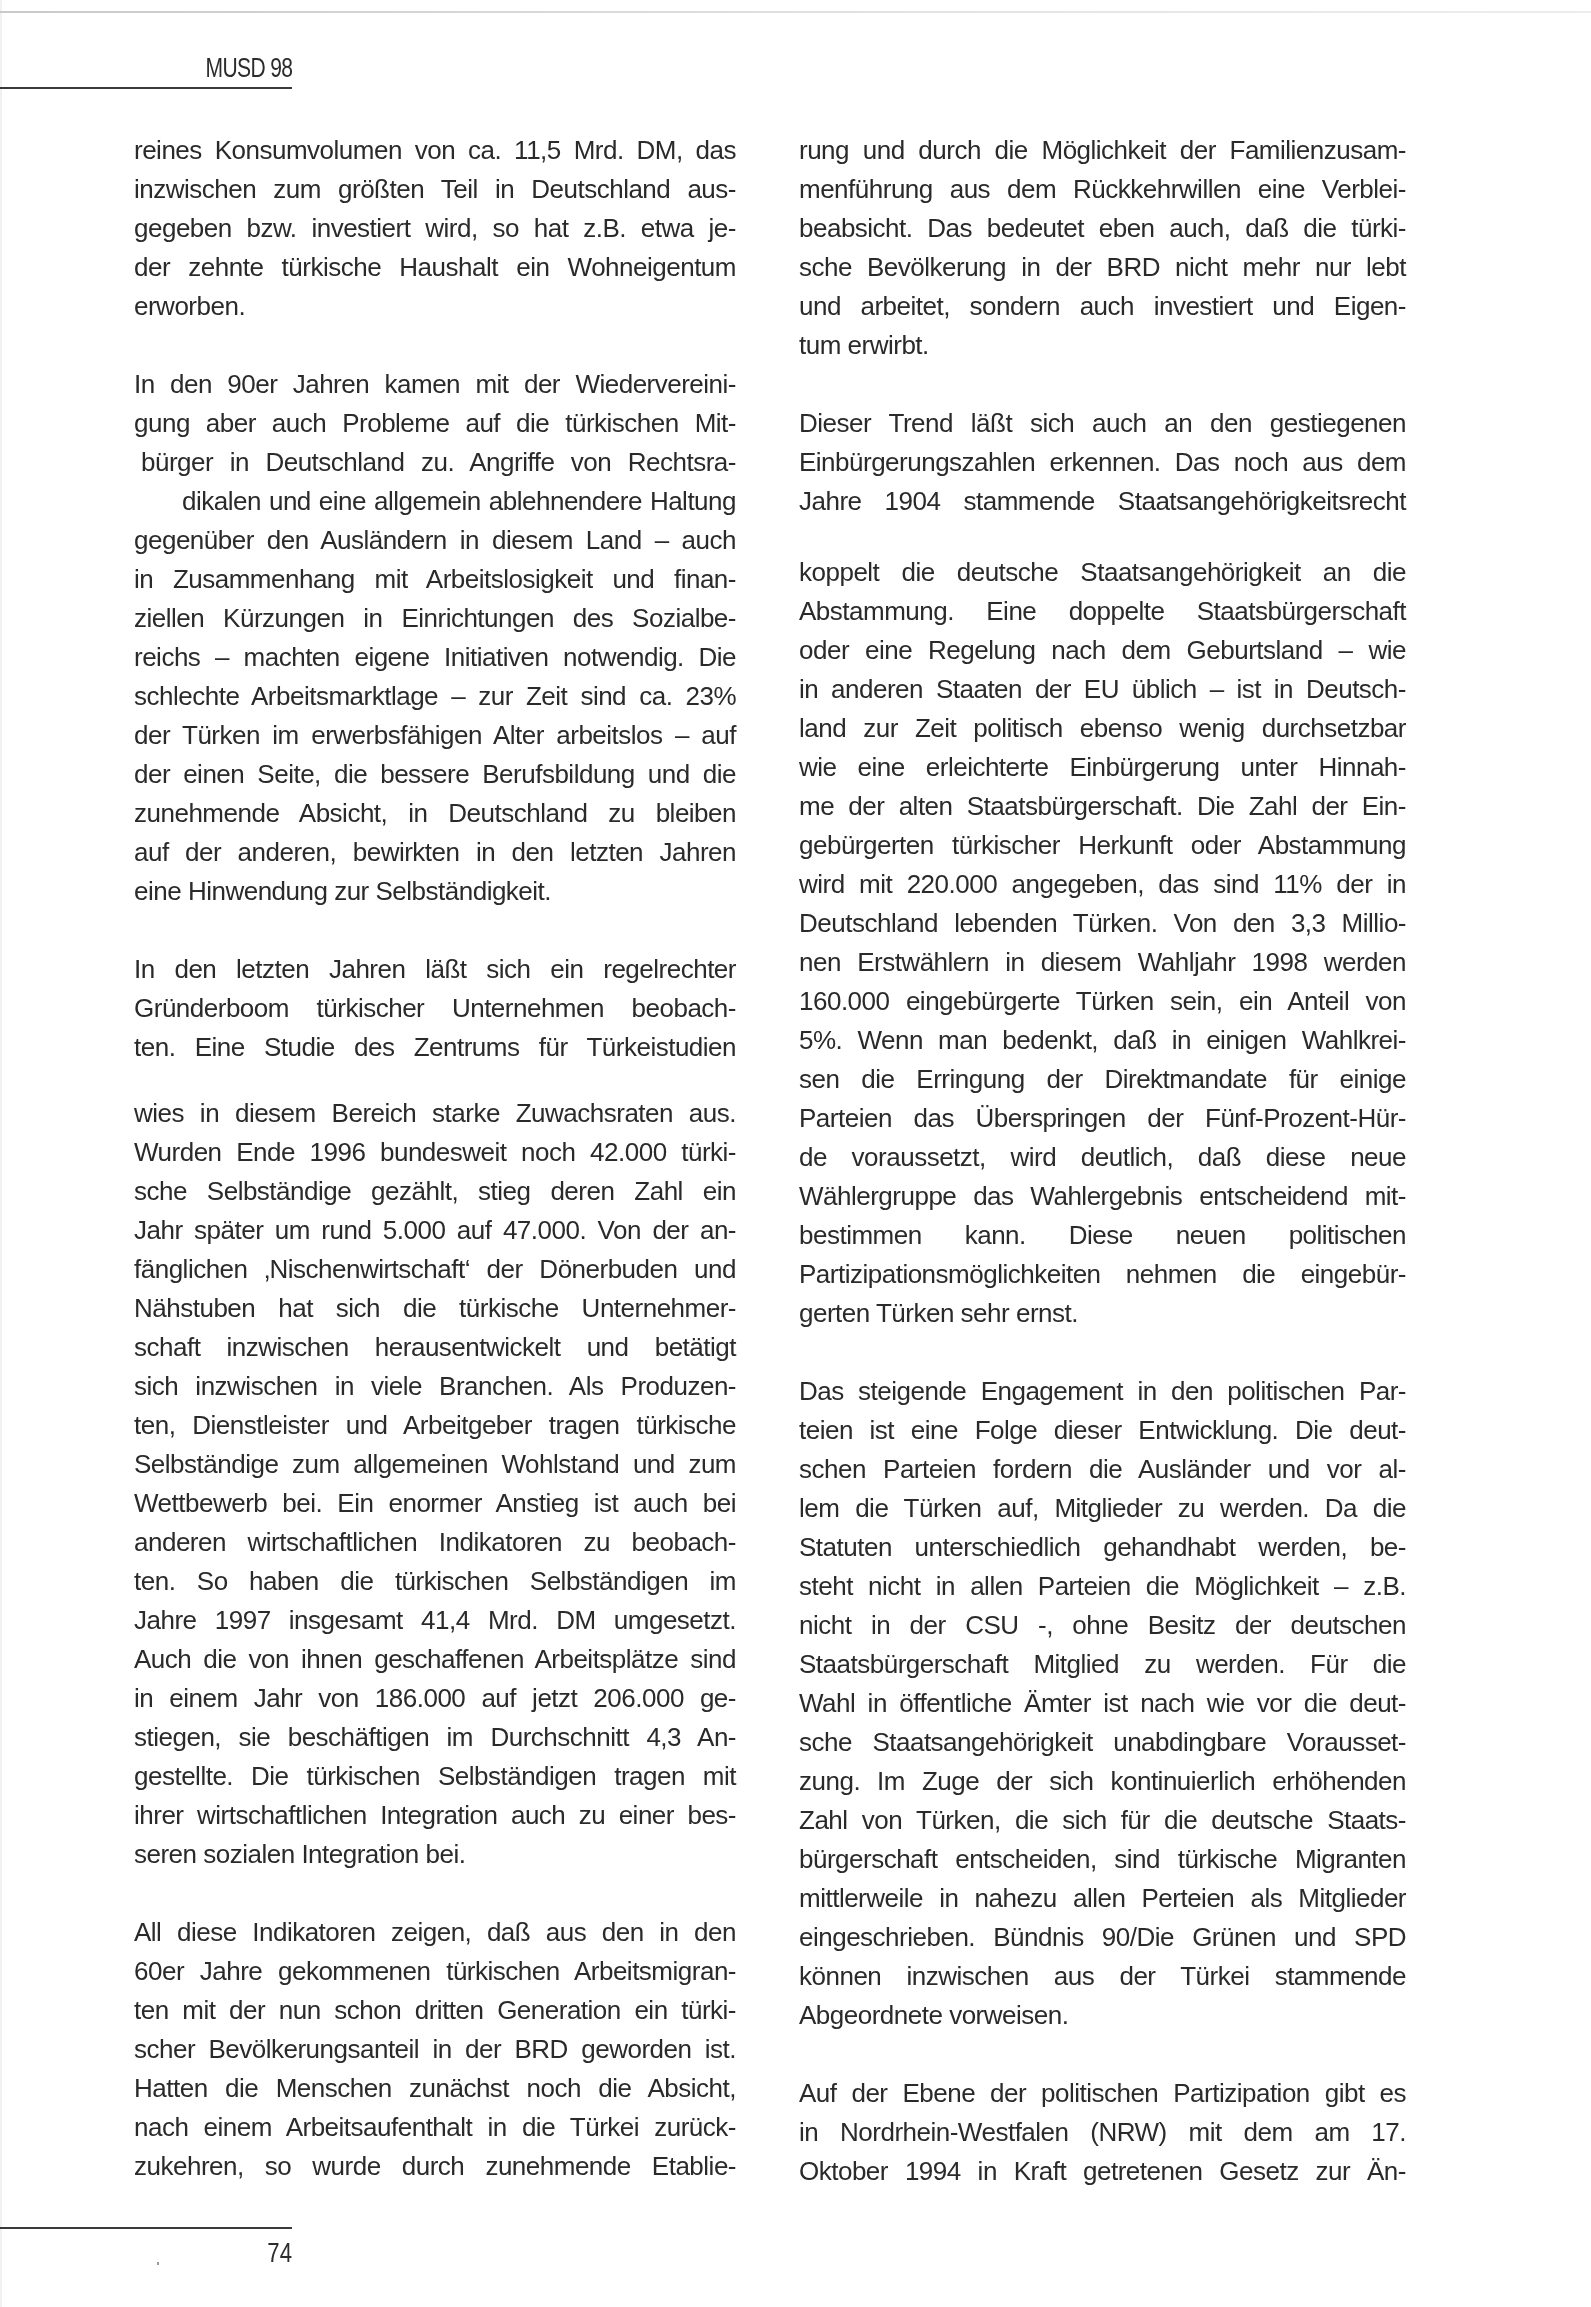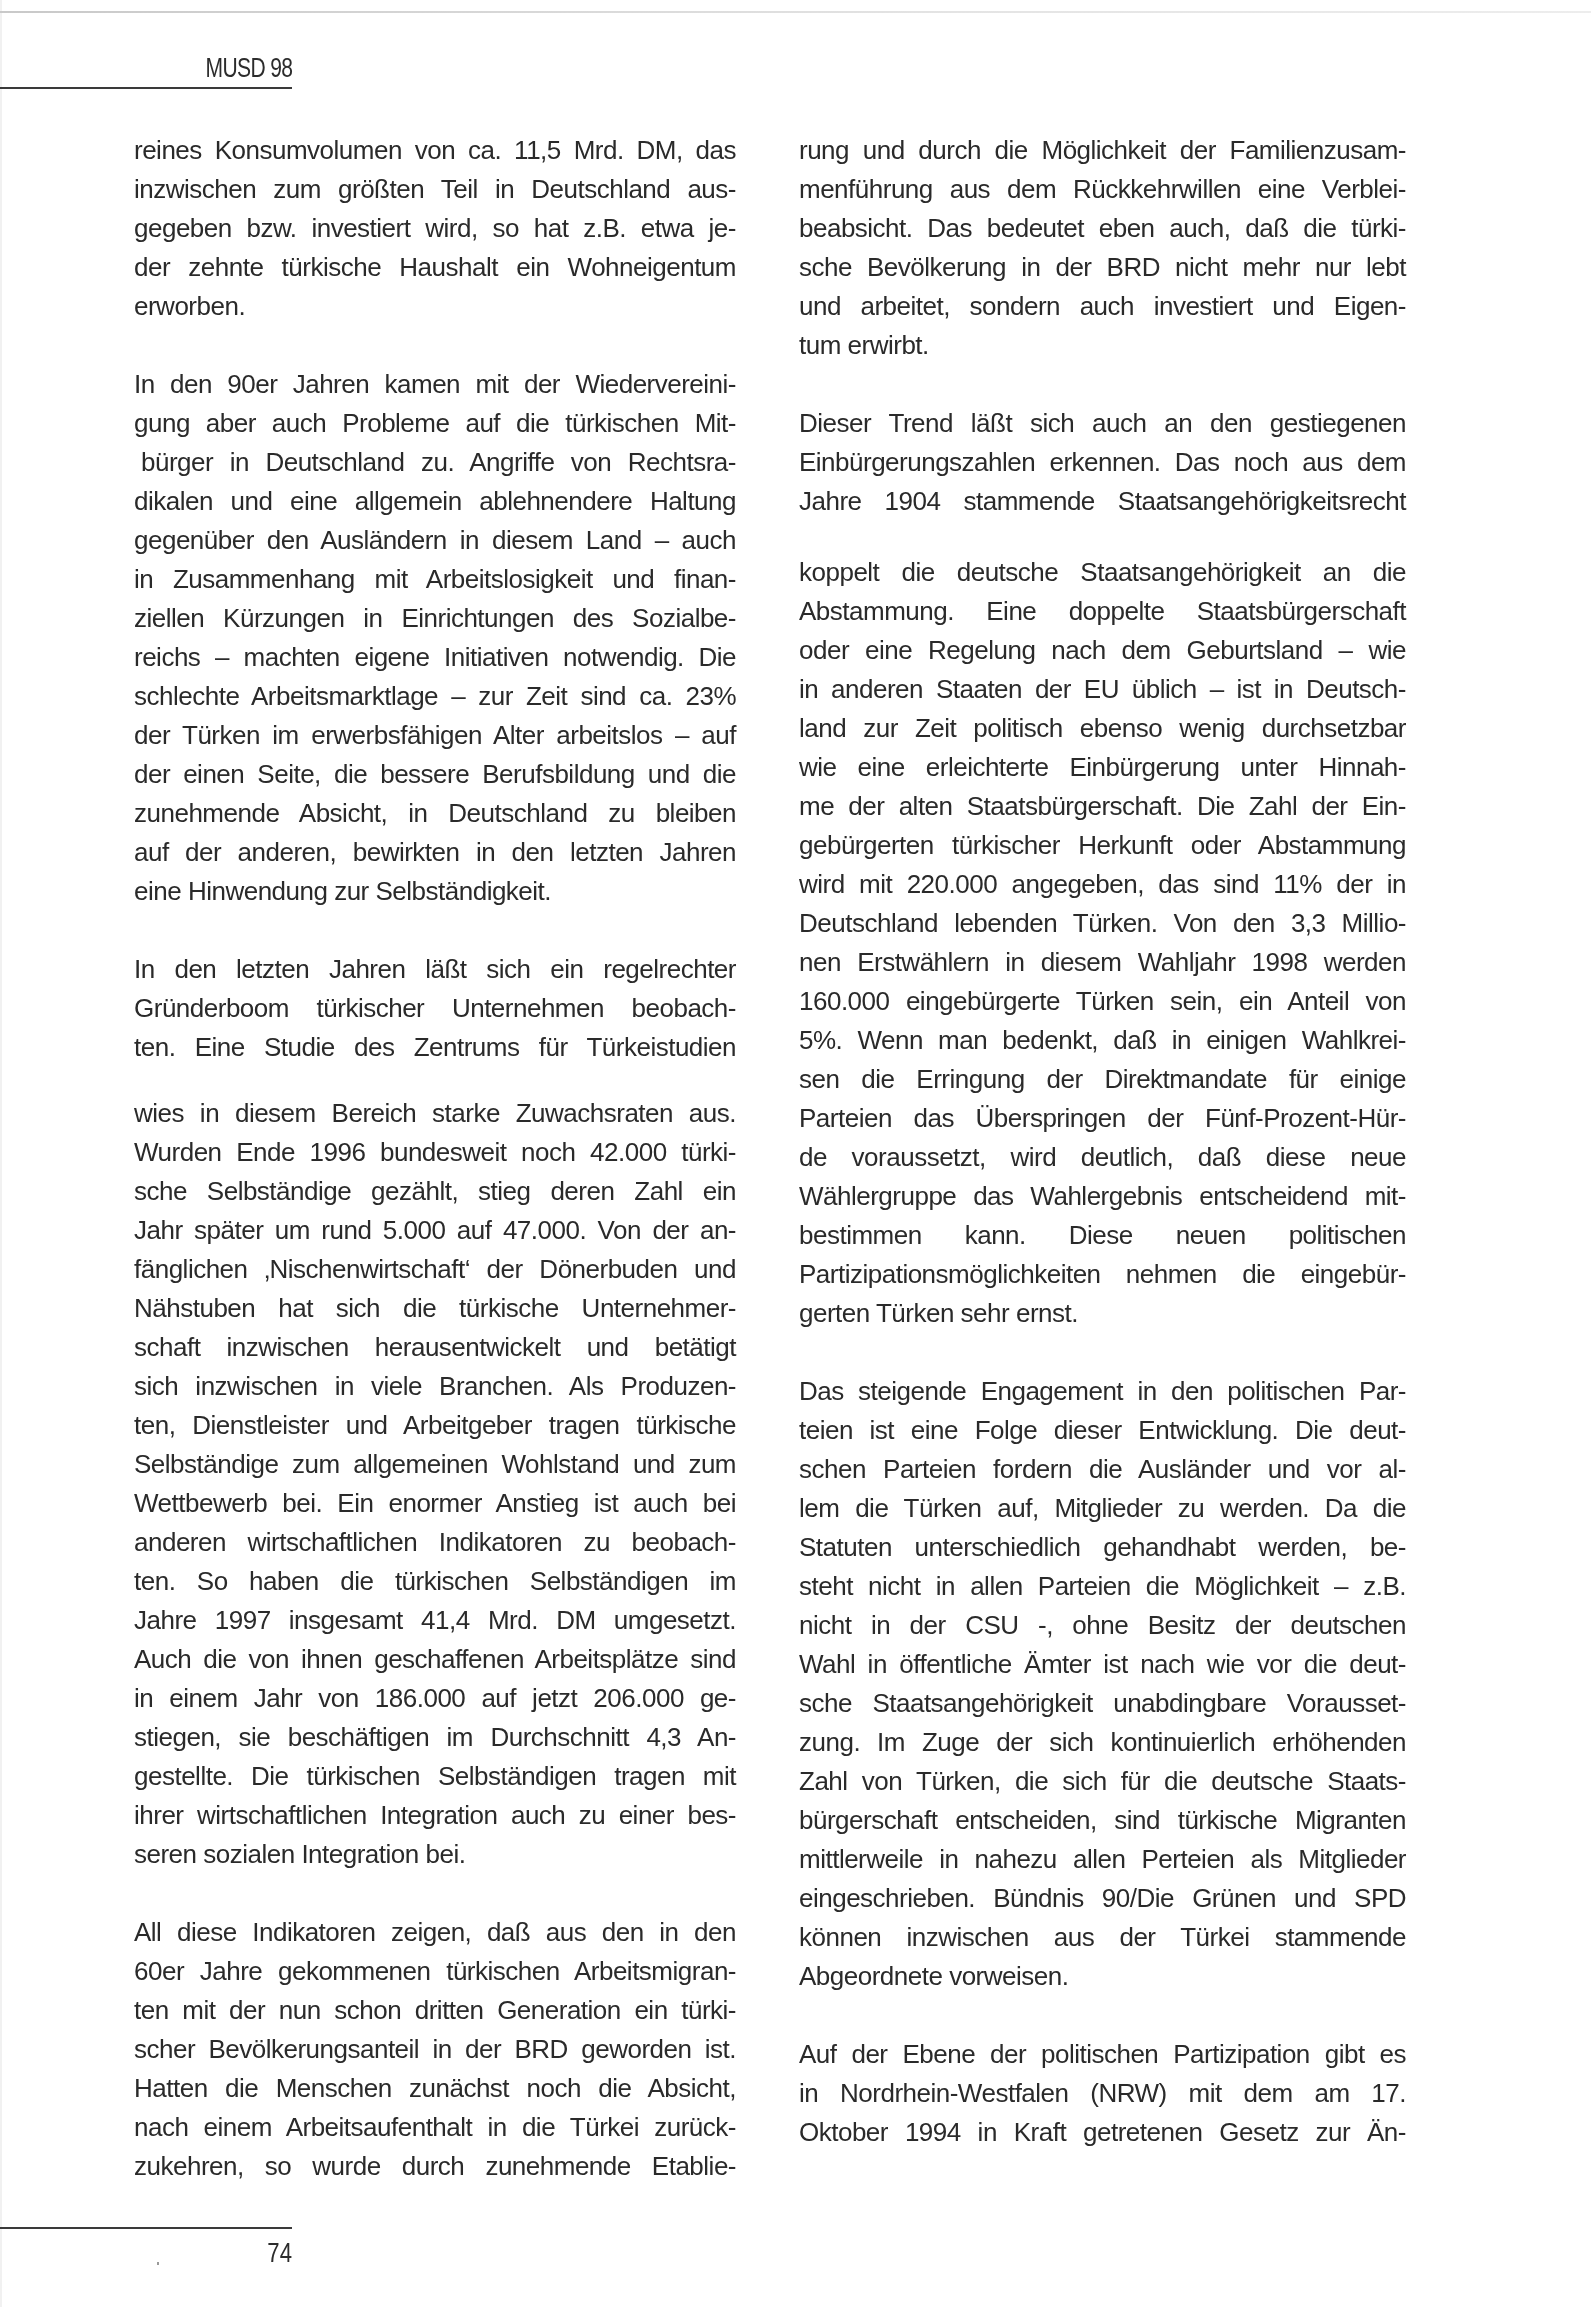--- a/index.html
+++ b/index.html
@@ -115,21 +115,21 @@
       <span class="ln" style="display: block; text-align-last: justify;">reines Konsumvolumen von ca. 11,5 Mrd. DM, das</span>
       <span class="ln" style="display: block; text-align-last: justify;">inzwischen zum größten Teil in Deutschland aus-</span>
       <span class="ln" style="display: block; text-align-last: justify;">gegeben bzw. investiert wird, so hat z.B. etwa je-</span>
       <span class="ln" style="display: block; text-align-last: justify;">der zehnte türkische Haushalt ein Wohneigentum</span>
       <span class="ln last" style="display: block; text-align-last: left;">erworben.</span>
     </p>
   <p>
       <span class="ln" style="display: block; text-align-last: justify;">In den 90er Jahren kamen mit der Wiedervereini-</span>
       <span class="ln" style="display: block; text-align-last: justify;">gung aber auch Probleme auf die türkischen Mit-</span>
       <span class="ln" style="display: block; text-align-last: justify; margin-left: 7px;">bürger in Deutschland zu. Angriffe von Rechtsra-</span>
-      <span class="ln" style="display: block; text-align-last: justify;">dikalen und eine allgemein ablehnendere Haltung</span>
+      <span class="ln" style="display: block; text-align-last: justify; margin-left: 48px;">dikalen und eine allgemein ablehnendere Haltung</span>
       <span class="ln" style="display: block; text-align-last: justify;">gegenüber den Ausländern in diesem Land – auch</span>
       <span class="ln" style="display: block; text-align-last: justify;">in Zusammenhang mit Arbeitslosigkeit und finan-</span>
       <span class="ln" style="display: block; text-align-last: justify;">ziellen Kürzungen in Einrichtungen des Sozialbe-</span>
       <span class="ln" style="display: block; text-align-last: justify;">reichs – machten eigene Initiativen notwendig. Die</span>
       <span class="ln" style="display: block; text-align-last: justify;">schlechte Arbeitsmarktlage – zur Zeit sind ca. 23%</span>
       <span class="ln" style="display: block; text-align-last: justify;">der Türken im erwerbsfähigen Alter arbeitslos – auf</span>
       <span class="ln" style="display: block; text-align-last: justify;">der einen Seite, die bessere Berufsbildung und die</span>
       <span class="ln" style="display: block; text-align-last: justify;">zunehmende Absicht, in Deutschland zu bleiben</span>
       <span class="ln" style="display: block; text-align-last: justify;">auf der anderen, bewirkten in den letzten Jahren</span>
       <span class="ln last" style="display: block; text-align-last: left;">eine Hinwendung zur Selbständigkeit.</span>
@@ -205,20 +205,21 @@
       <span class="ln last" style="display: block; text-align-last: left;">gerten Türken sehr ernst.</span>
     </p>
   <p>
       <span class="ln" style="display: block; text-align-last: justify;">Das steigende Engagement in den politischen Par-</span>
       <span class="ln" style="display: block; text-align-last: justify;">teien ist eine Folge dieser Entwicklung. Die deut-</span>
       <span class="ln" style="display: block; text-align-last: justify;">schen Parteien fordern die Ausländer und vor al-</span>
       <span class="ln" style="display: block; text-align-last: justify;">lem die Türken auf, Mitglieder zu werden. Da die</span>
       <span class="ln" style="display: block; text-align-last: justify;">Statuten unterschiedlich gehandhabt werden, be-</span>
       <span class="ln" style="display: block; text-align-last: justify;">steht nicht in allen Parteien die Möglichkeit – z.B.</span>
       <span class="ln" style="display: block; text-align-last: justify;">nicht in der CSU -, ohne Besitz der deutschen</span>
+      <span class="ln" style="display: block; text-align-last: justify;">Staatsbürgerschaft Mitglied zu werden. Für die</span>
       <span class="ln" style="display: block; text-align-last: justify;">Wahl in öffentliche Ämter ist nach wie vor die deut-</span>
       <span class="ln" style="display: block; text-align-last: justify;">sche Staatsangehörigkeit unabdingbare Vorausset-</span>
       <span class="ln" style="display: block; text-align-last: justify;">zung. Im Zuge der sich kontinuierlich erhöhenden</span>
       <span class="ln" style="display: block; text-align-last: justify;">Zahl von Türken, die sich für die deutsche Staats-</span>
       <span class="ln" style="display: block; text-align-last: justify;">bürgerschaft entscheiden, sind türkische Migranten</span>
       <span class="ln" style="display: block; text-align-last: justify;">mittlerweile in nahezu allen Perteien als Mitglieder</span>
       <span class="ln" style="display: block; text-align-last: justify;">eingeschrieben. Bündnis 90/Die Grünen und SPD</span>
       <span class="ln" style="display: block; text-align-last: justify;">können inzwischen aus der Türkei stammende</span>
       <span class="ln last" style="display: block; text-align-last: left;">Abgeordnete vorweisen.</span>
     </p>

